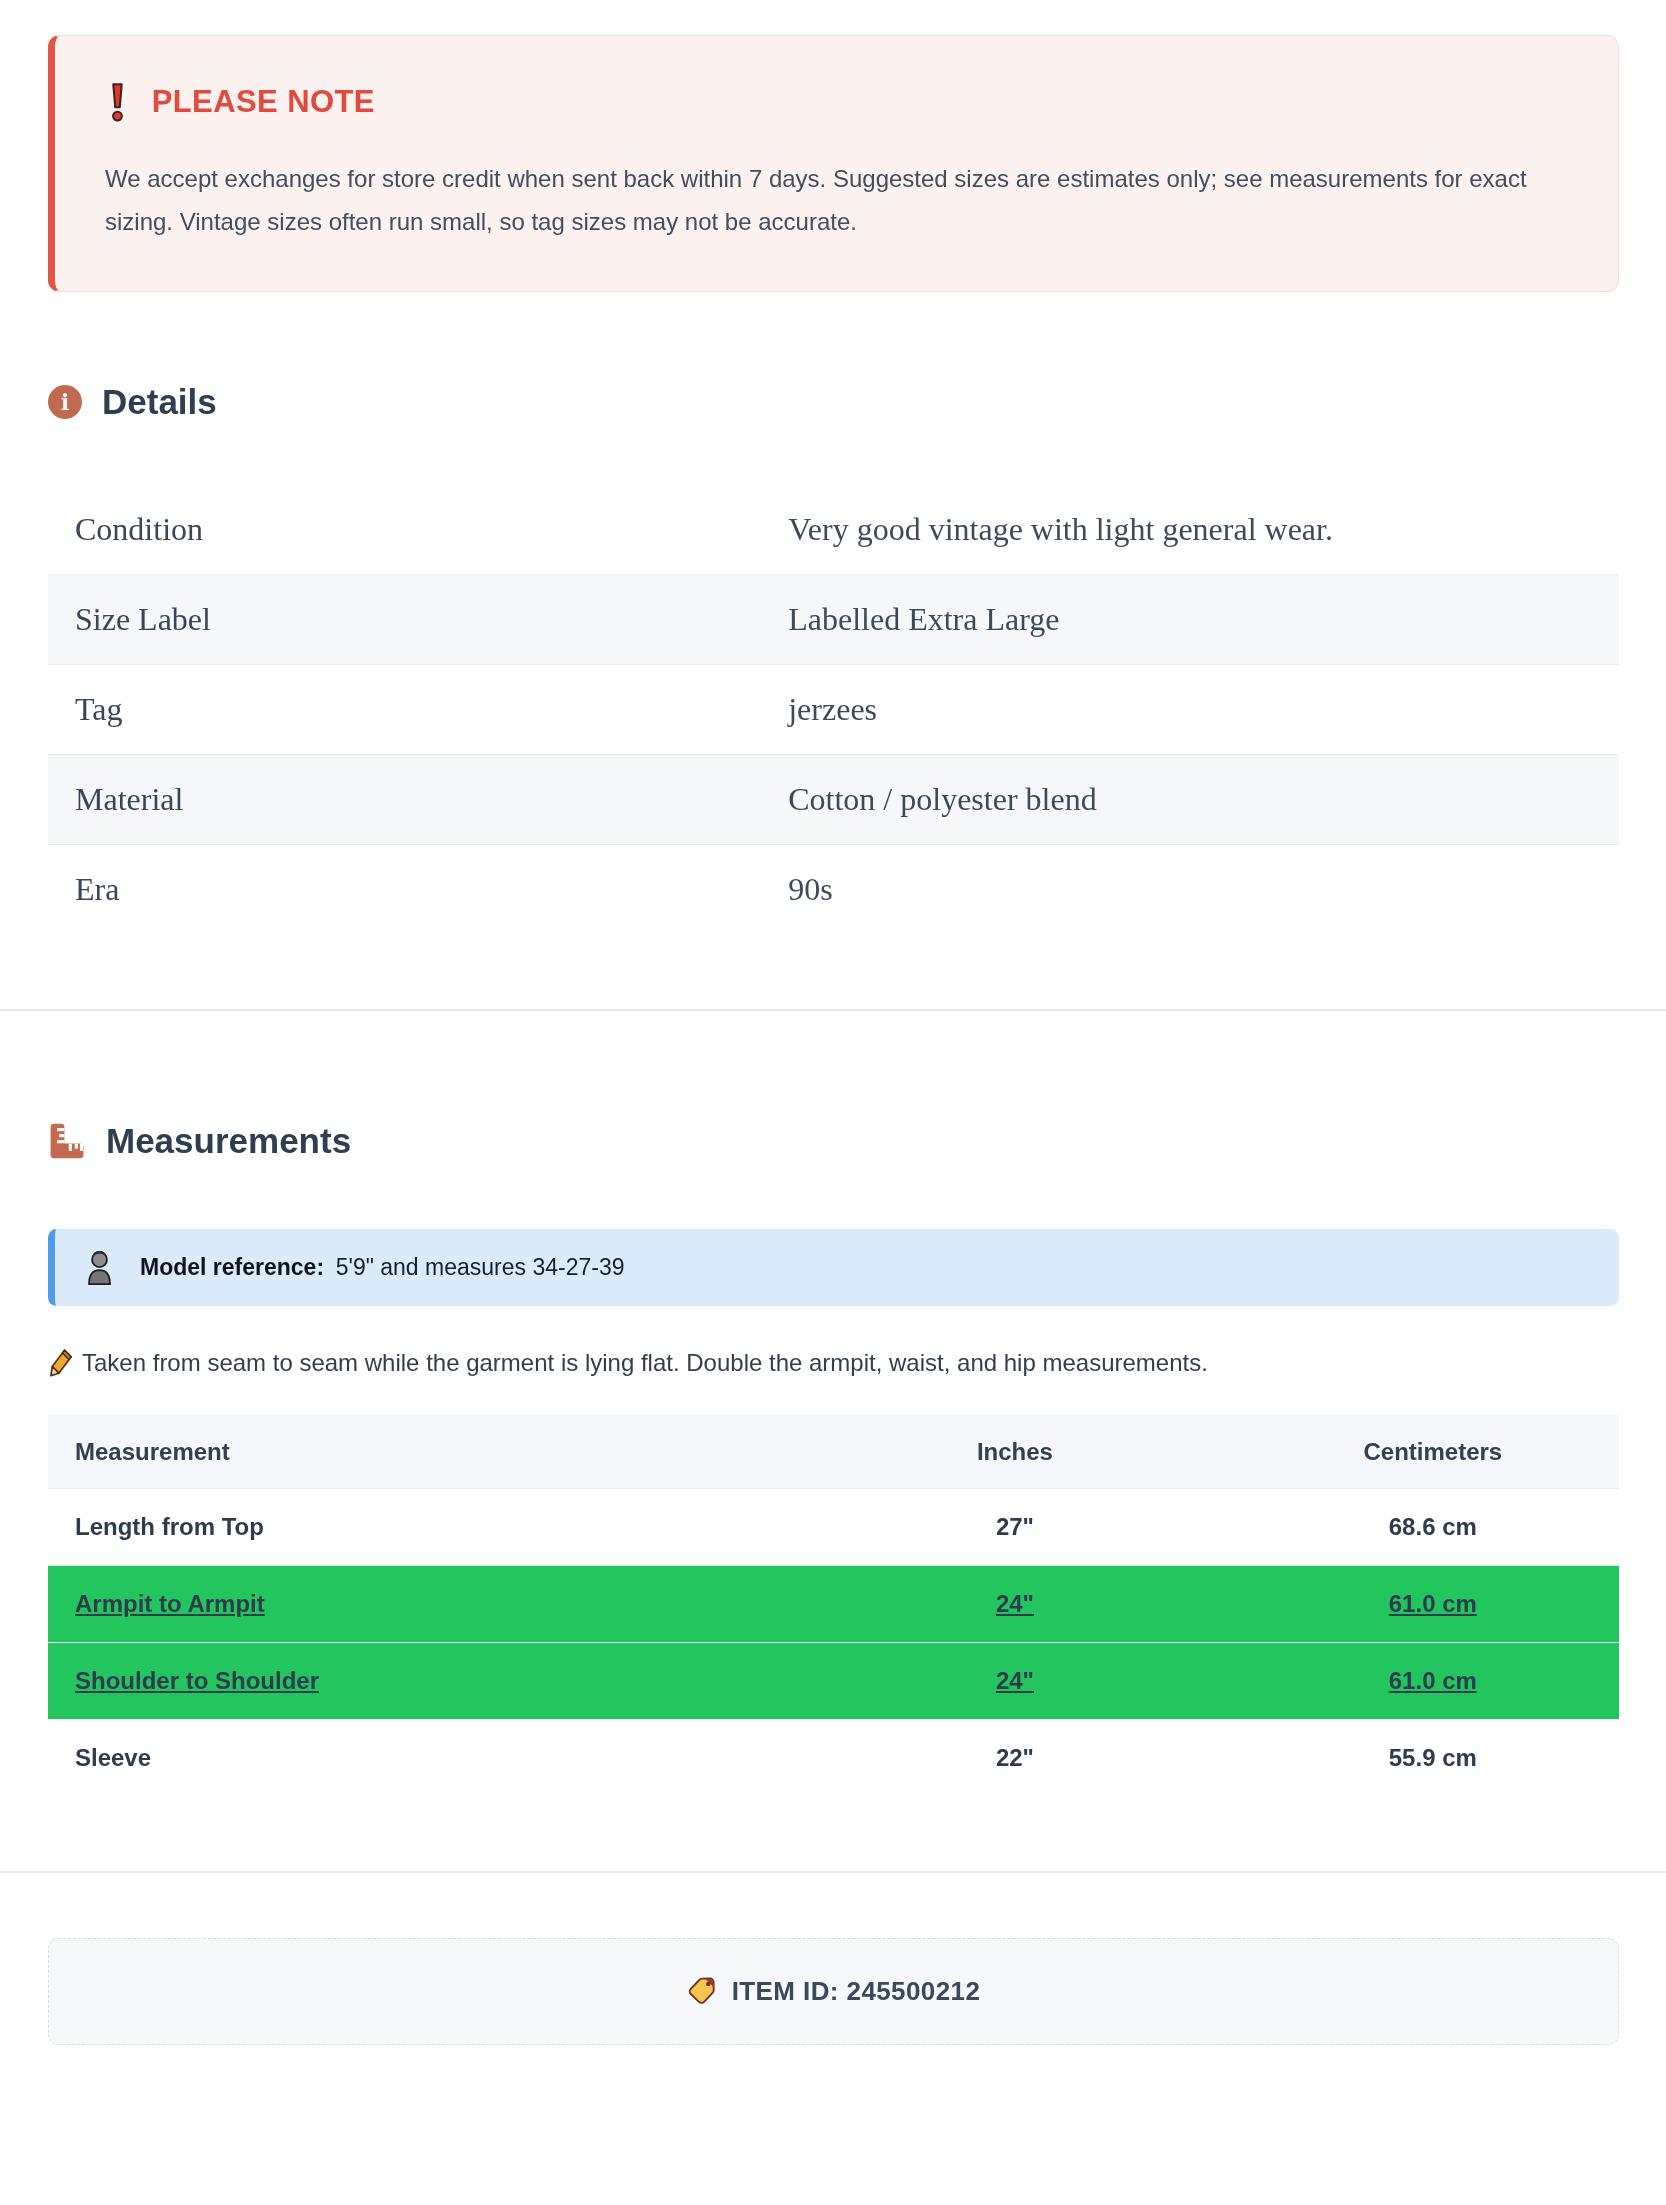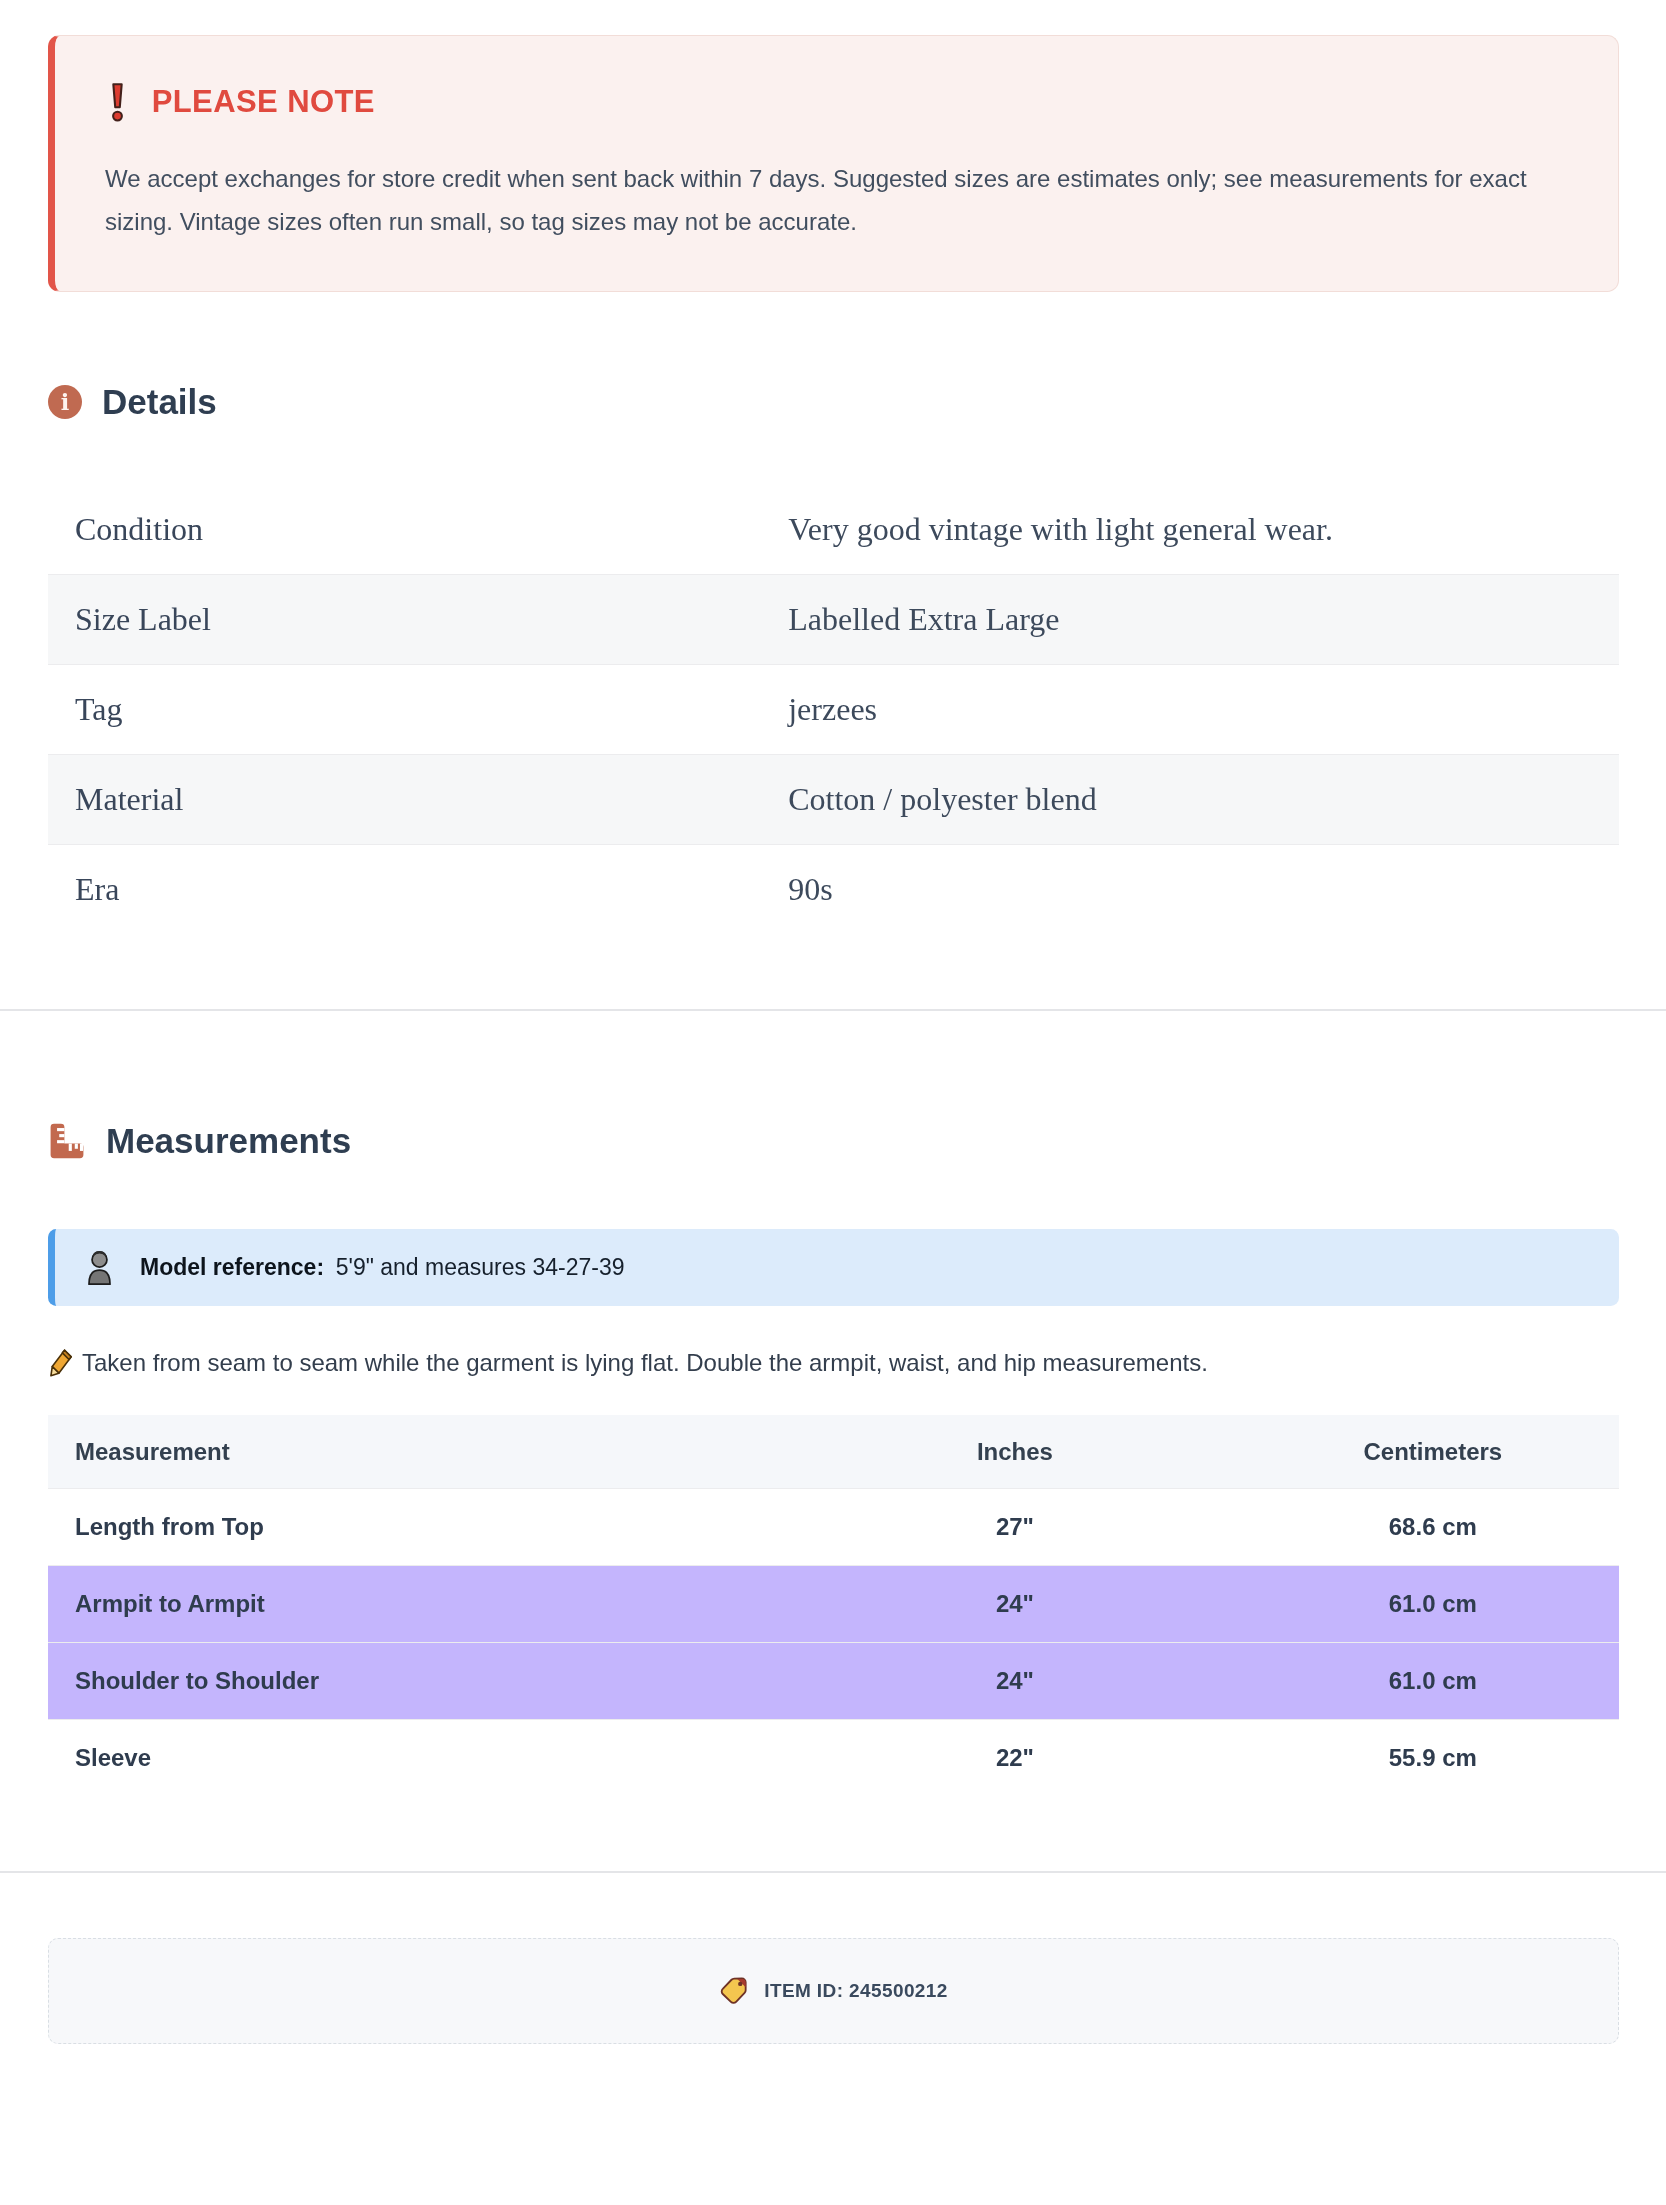--- a/index.html
+++ b/index.html
@@ -118,36 +118,36 @@
   .m-row .c1 { padding-left: 27px; text-align: left; }
   .m-row .c2, .m-row .c3 { text-align: center; }
   .m-head {
     background: #f5f7fa;
     font-weight: 600;
     color: #33404f;
     border-top: none;
     padding: 22.5px 0;
   }
   .m-body { font-weight: 700; color: #2f3c4e; }
-  .m-body.shade { background: #c4b5fd; }
+  .m-body.shade { background: #22c55e; text-decoration: underline; }
 
   
   .item-id-box {
     margin-top: 65px;
     background: #f7f8fa;
     border: 1.7px dashed #d9dee4;
     border-radius: 10px;
     padding: 37px 16.7px;
     display: flex;
     align-items: center;
     justify-content: center;
     gap: 15px;
   }
   .item-id-text {
-    font-size: 19px;
+    font-size: 26px;
     font-weight: 700;
     color: #3a4a5e;
     letter-spacing: 0.4px;
   }
 
   .icon { flex: 0 0 auto; display: block; }
 </style>
 </head>
 <body>
 

